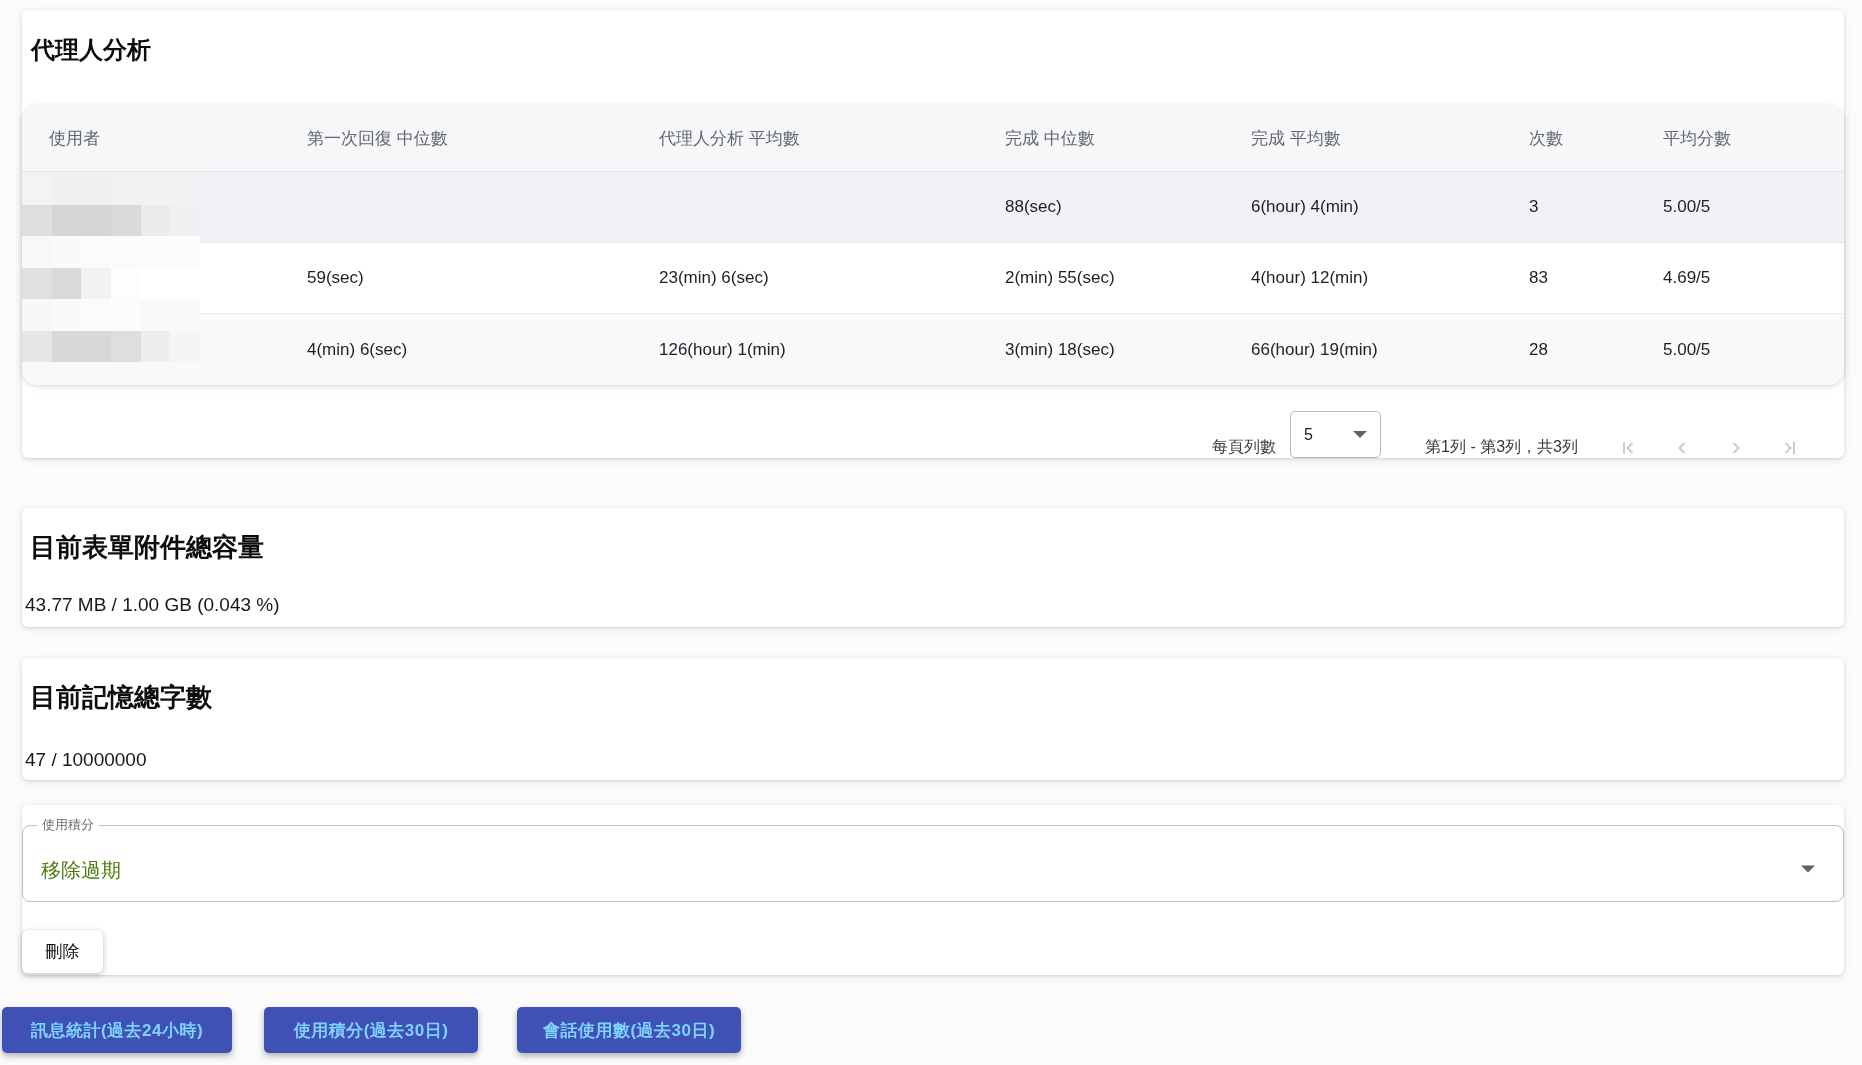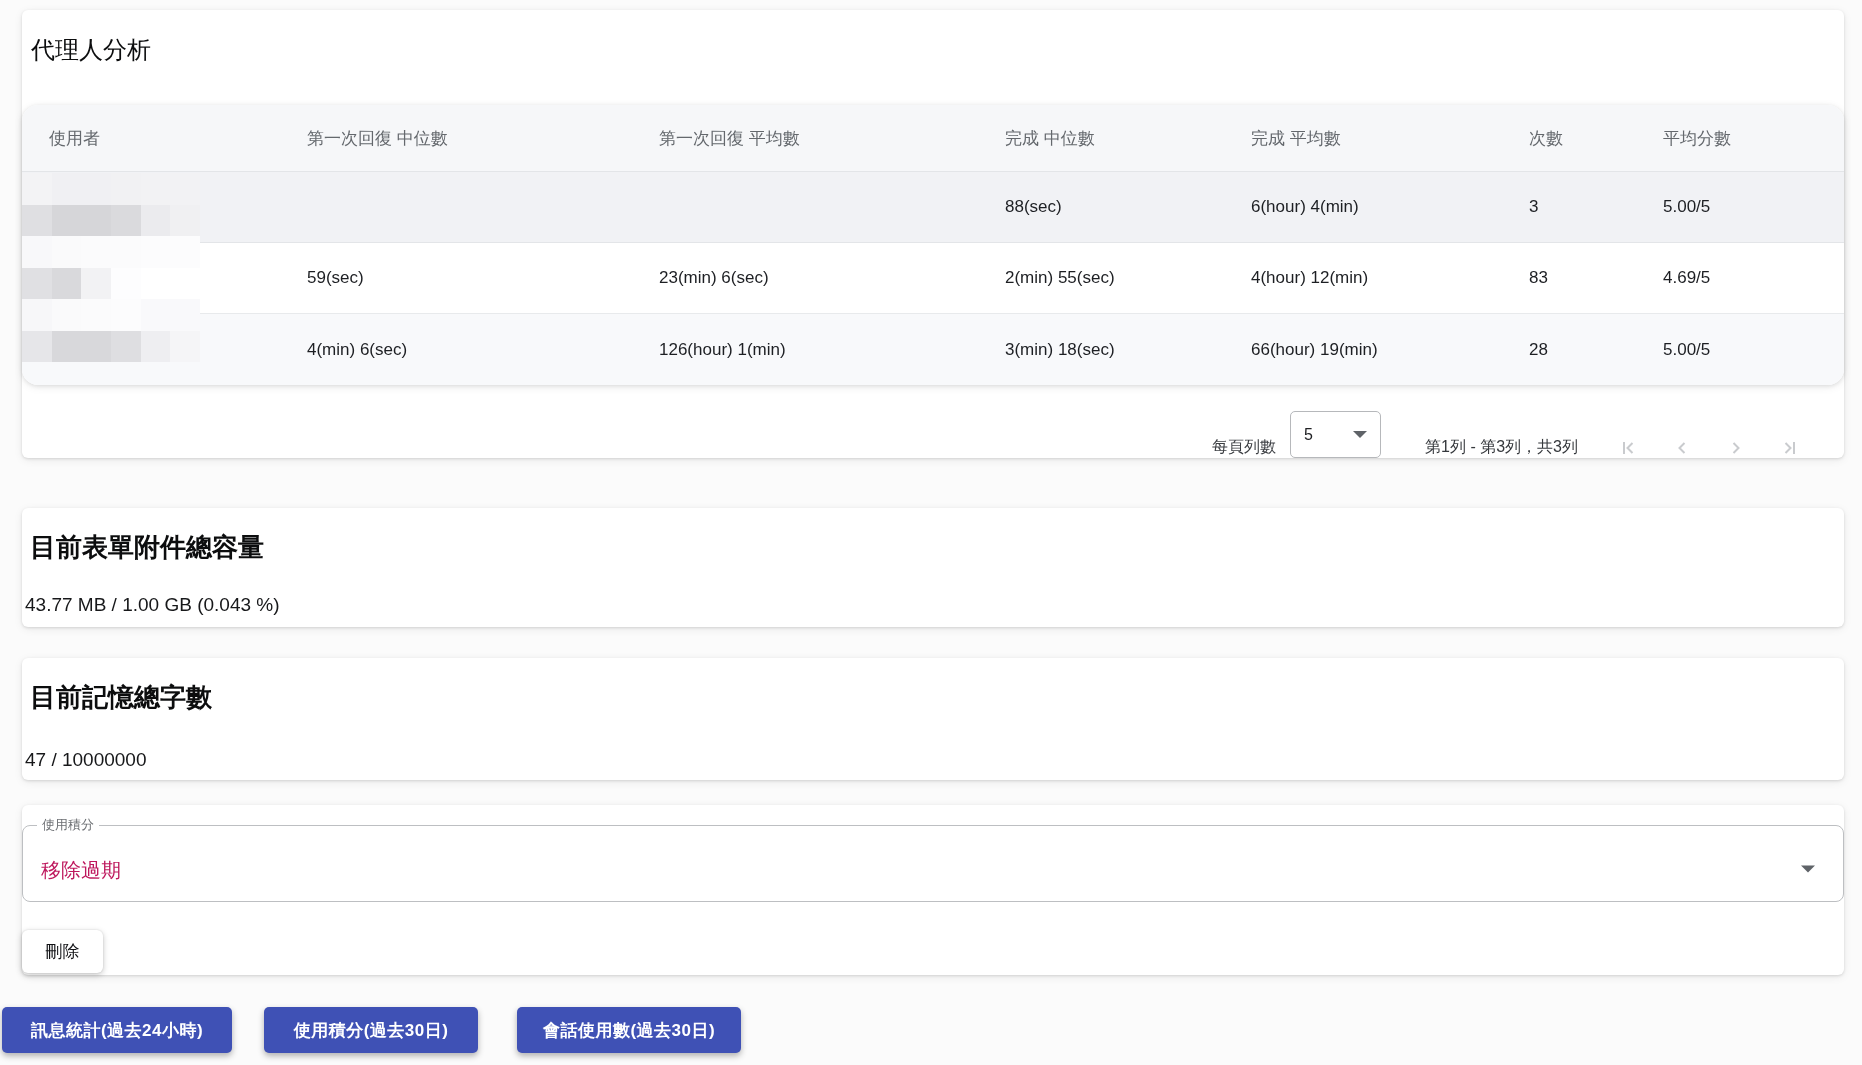--- a/index.html
+++ b/index.html
@@ -21,21 +21,21 @@
     width: 1822px;
     background: #fff;
     border-radius: 6px;
     box-shadow: 0 1px 3px rgba(0,0,0,.13), 0 2px 10px rgba(0,0,0,.07);
   }
 
   
   .card-analysis { top: 10px; height: 448px; }
   .card-analysis h2 {
     position: absolute; left: 9px; top: 24px;
-    font-size: 24px; font-weight: 400; color: #0c0d0e;
+    font-size: 24px; font-weight: 700; color: #0c0d0e;
   }
   .table-card {
     position: absolute; left: 0; right: 0; top: 95px; height: 280px;
     background: #fff; border-radius: 16px;
     box-shadow: 0 1px 4px rgba(0,0,0,.10), 0 2px 10px rgba(0,0,0,.07);
     overflow: hidden;
   }
   .trow, .thead {
     display: grid;
     grid-template-columns: 258px 352px 346px 246px 278px 134px 1fr;
@@ -105,40 +105,40 @@
     position: absolute; left: 0; right: 0; top: 13px; height: 84px;
     border: 1px solid #bdbfc2; border-radius: 8px;
     background: #fff; cursor: pointer;
   }
   .select-field legend {
     margin-left: 14px; padding: 0 5px;
     font-size: 13px; color: #6c6f73; line-height: 1.15;
   }
   .select-value {
     position: absolute; left: 18px; top: 50%; transform: translateY(-36%);
-    font-size: 20px; color: #be185d;
+    font-size: 20px; color: #4d7c0f;
   }
   .select-caret { position: absolute; right: 28px; top: 50%; transform: translateY(-20%); }
   .delete-btn {
     position: absolute; left: 0; top: 125px;
     width: 81px; height: 43px;
     background: #fff; border: none; border-radius: 6px;
     box-shadow: 0 2px 6px rgba(0,0,0,.22), 0 0 2px rgba(0,0,0,.12);
     font-size: 17px; color: #121316; cursor: pointer;
     font-family: inherit;
   }
 
   
   .bottom-buttons {
     position: absolute; left: 2px; top: 1007px;
     display: flex; align-items: stretch;
   }
   .bottom-buttons button {
     height: 46px;
-    background: #3f51b5; color: #ffffff;
+    background: #3f51b5; color: #7dd3fc;
     border: none; border-radius: 5px;
     font-size: 17px; font-weight: 700; letter-spacing: .5px;
     box-shadow: 0 3px 6px rgba(0,0,0,.3);
     cursor: pointer; font-family: inherit;
   }
   .btn-msg24 { width: 230px; }
   .btn-msg30 { width: 206px; margin-left: 27px; }
   .btn-credit30 { width: 214px; margin-left: 32px; }
   .btn-session30 { width: 224px; margin-left: 39px; }
 </style>
@@ -147,21 +147,21 @@
 
 <div class="page">
 
   <section class="card card-analysis">
     <h2>代理人分析</h2>
 
     <div class="table-card">
       <div class="thead">
         <span>使用者</span>
         <span>第一次回復 中位數</span>
-        <span>第一次回復 平均數</span>
+        <span>代理人分析 平均數</span>
         <span>完成 中位數</span>
         <span>完成 平均數</span>
         <span>次數</span>
         <span>平均分數</span>
       </div>
 
       <div class="trow shade-a">
         <span></span>
         <span></span>
         <span></span>

